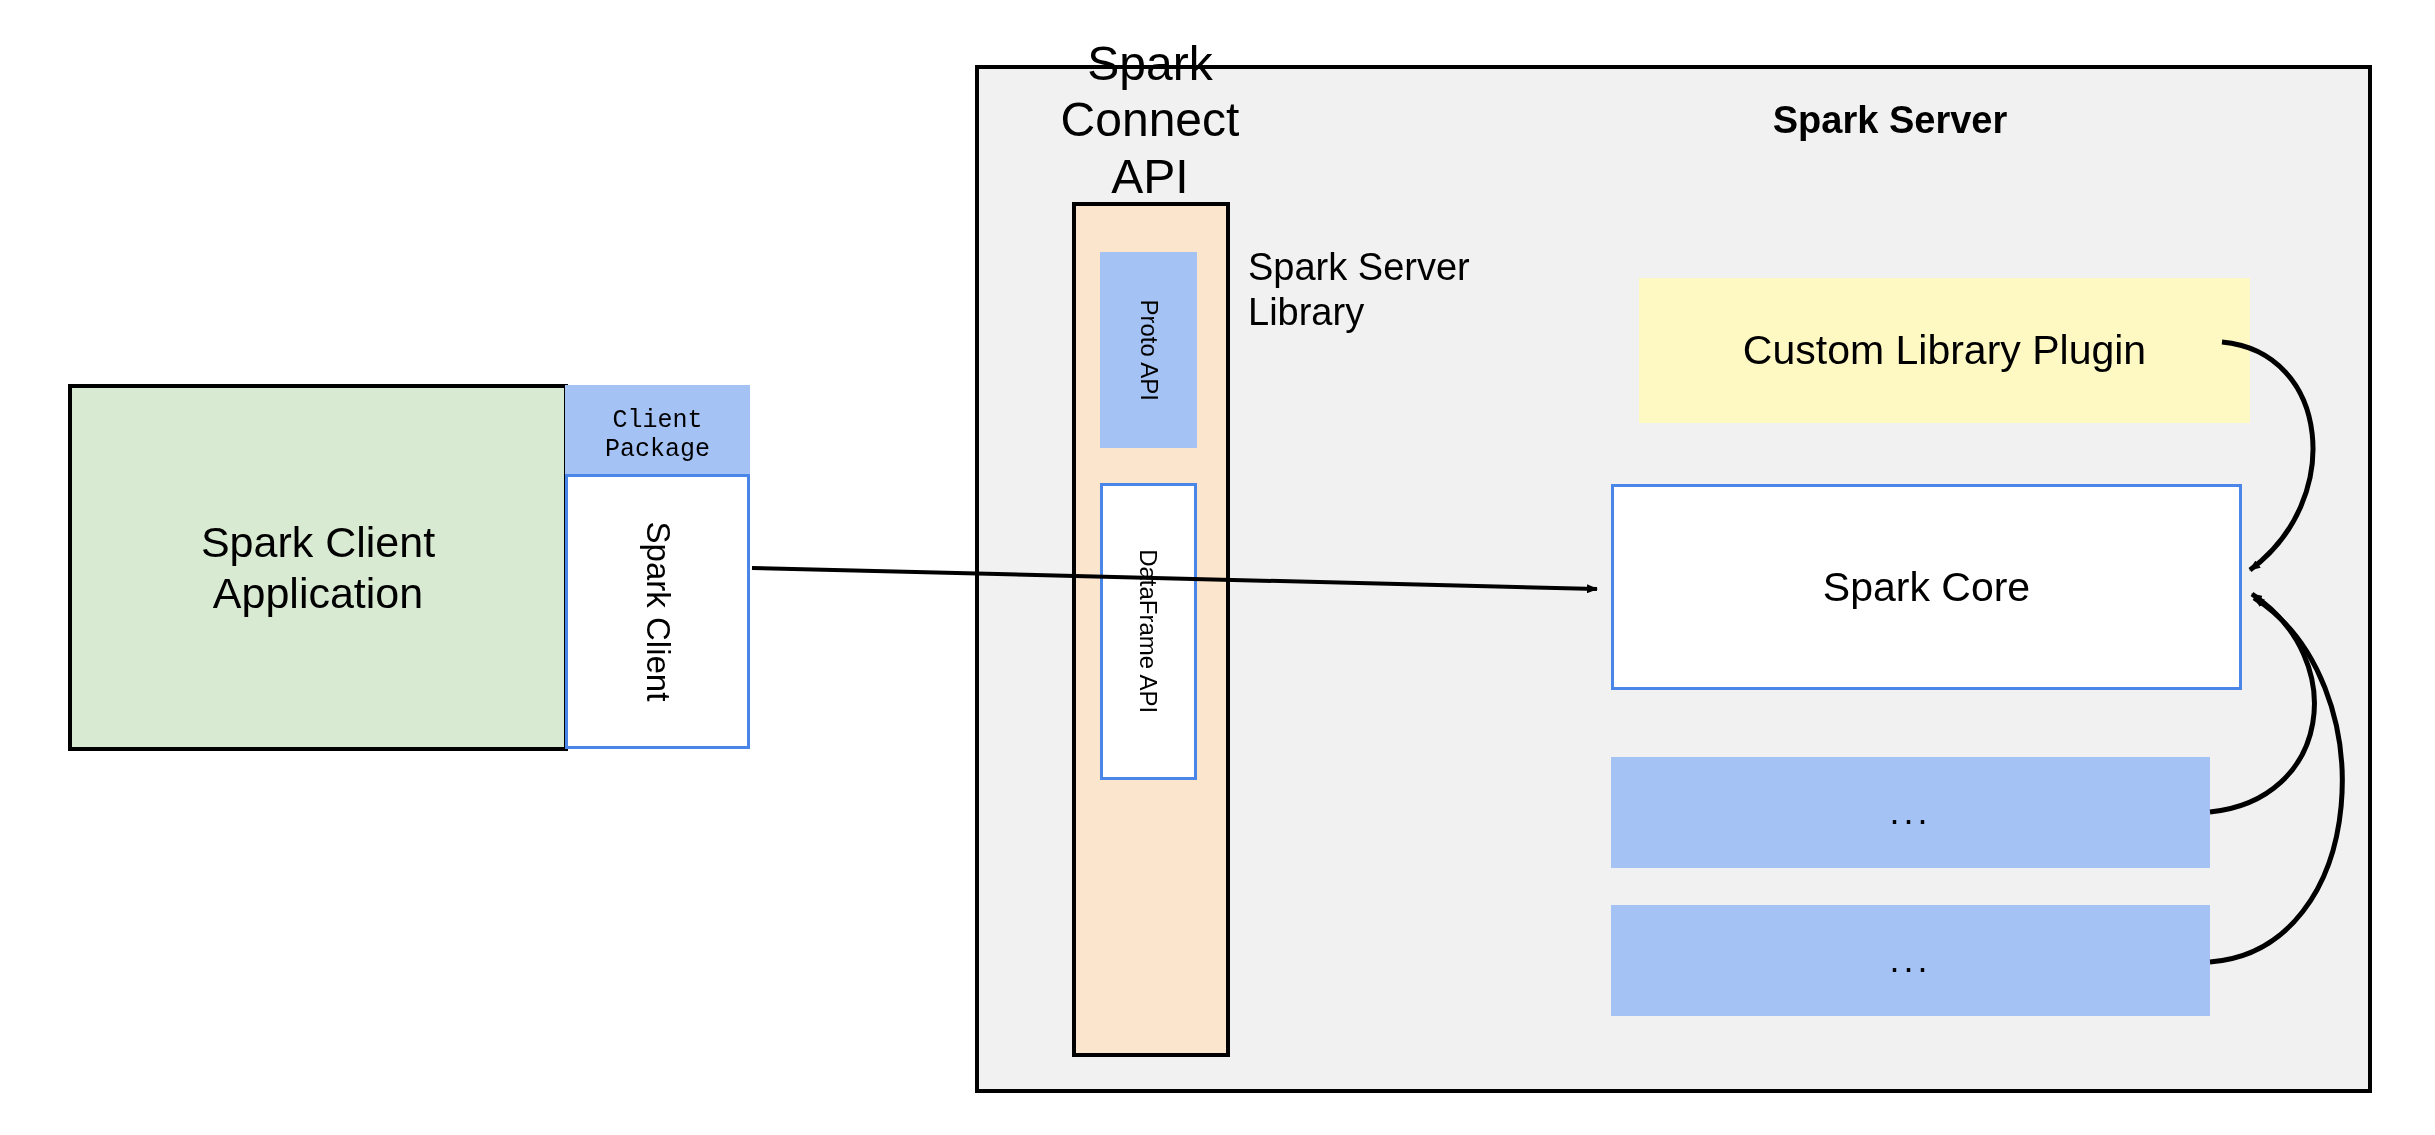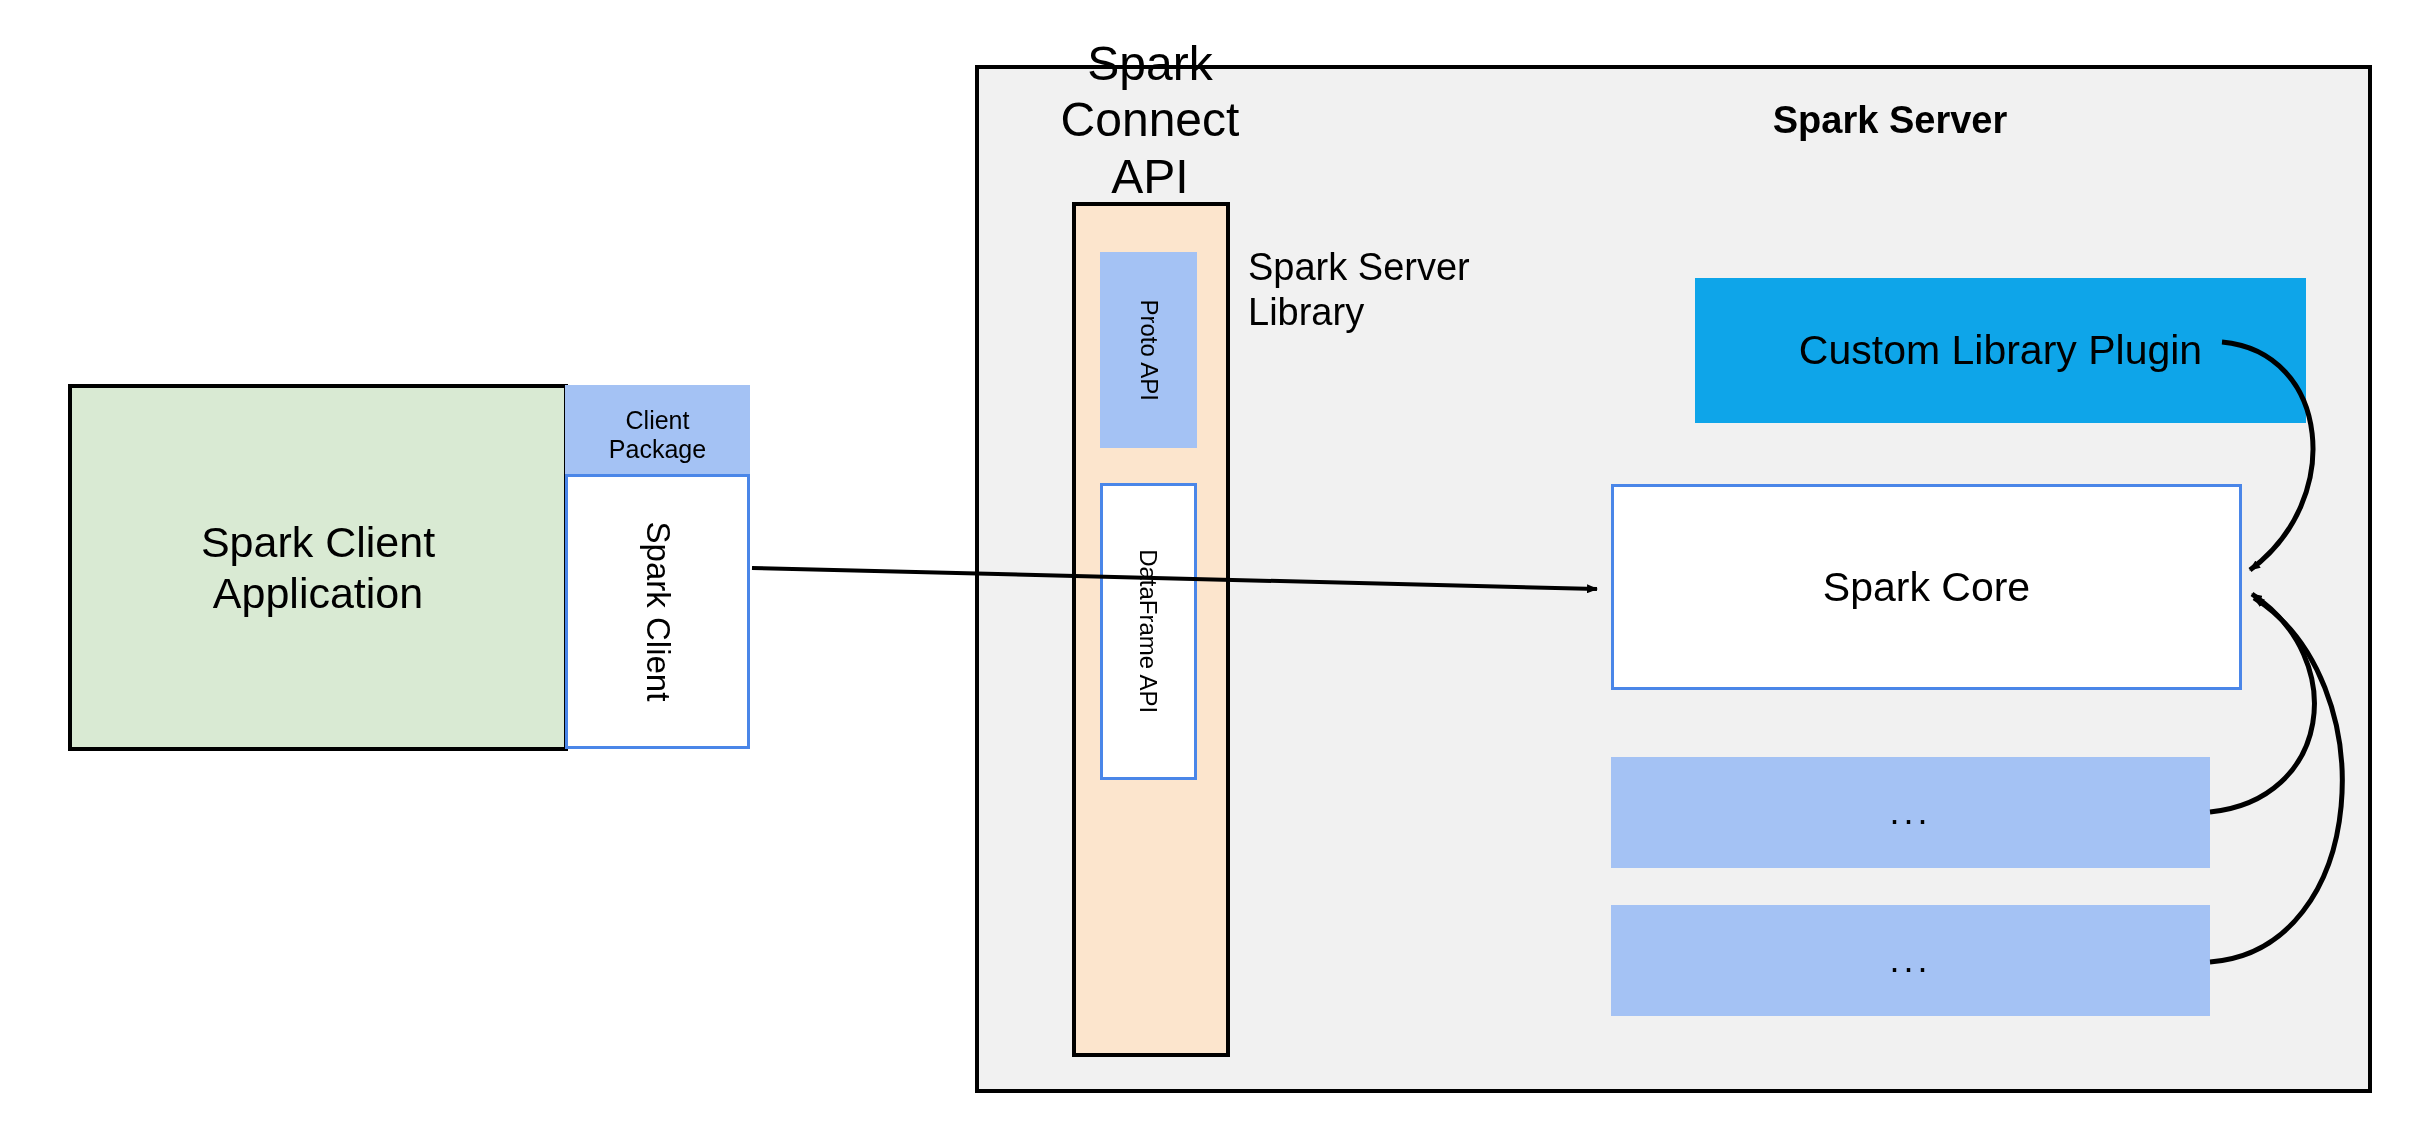--- a/index.html
+++ b/index.html
@@ -45,20 +45,21 @@
 
   #client-package {
     left: 565px;
     top: 385px;
     width: 185px;
     height: 100px;
     background: #A4C2F4;
     border: 2px solid #A4C2F4;
     font-size: 25px;
     z-index: 4;
+    font-family: Liberation Mono, monospace;
   }
   #client-package .label { white-space: pre-line; }
 
   #spark-client {
     left: 565px;
     top: 474px;
     width: 185px;
     height: 275px;
     background: #FFFFFF;
     border: 3px solid #4A86E8;
@@ -145,25 +146,25 @@
     transform: rotate(90deg);
     transform-origin: center center;
     white-space: nowrap;
   }
   #spark-client .vtext { font-size: 33px; }
   #proto-api .vtext { font-size: 24px; }
   #dataframe-api .vtext { font-size: 24px; }
 
   
   #custom-library-plugin {
-    left: 1695px;
+    left: 1639px;
     top: 278px;
     width: 611px;
     height: 145px;
-    background: #0ea5e9;
+    background: #fef9c3;
     font-size: 41px;
     z-index: 5;
   }
 
   #spark-core {
     left: 1611px;
     top: 484px;
     width: 631px;
     height: 206px;
     background: #FFFFFF;

